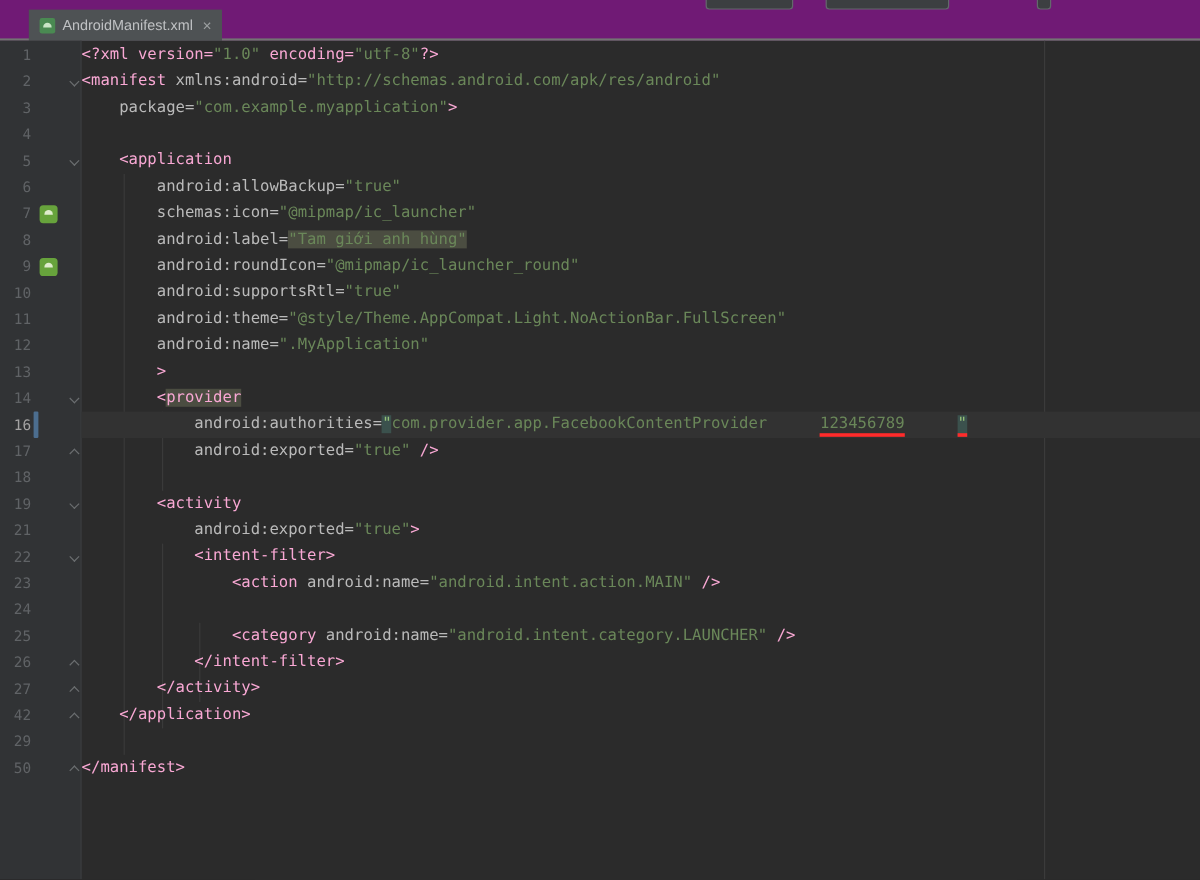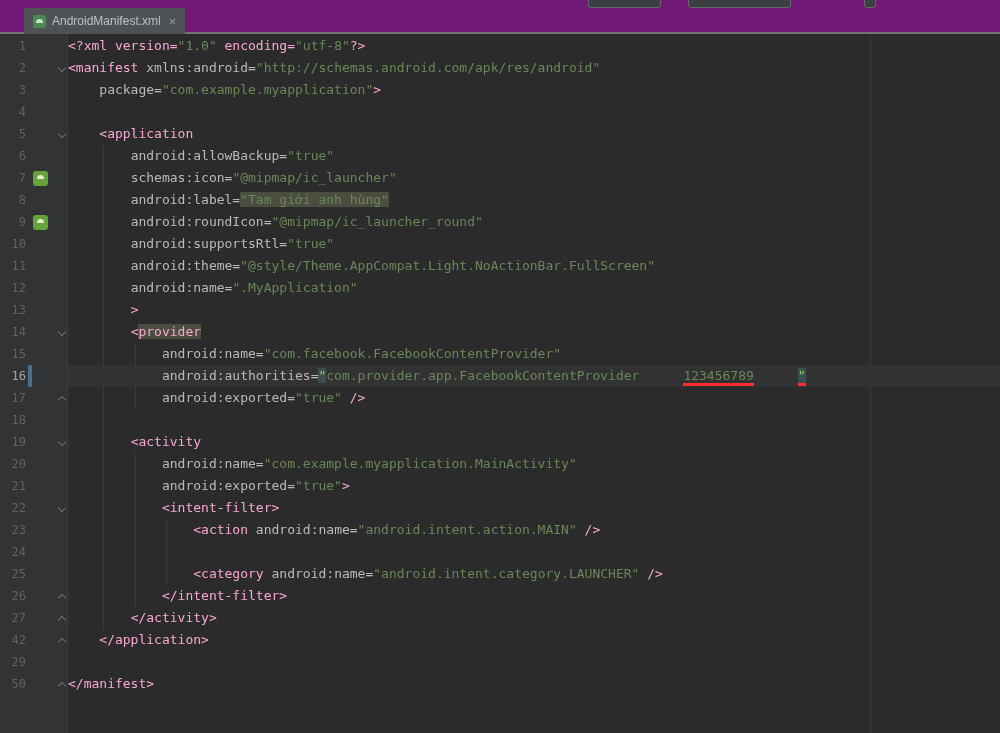--- a/index.html
+++ b/index.html
@@ -157,26 +157,20 @@
           </div>
           <div class="code"><span class="pln">        </span><span class="tag">&gt;</span></div>
         </div>
         <div class="row">
           <div class="gut">
             <span class="ln">14</span>
             <span class="fold fold-open"></span>
           </div>
           <div class="code"><span class="pln">        </span><span class="tag">&lt;</span><span class="tag hl">provider</span></div>
         </div>
-        <div class="row">
-          <div class="gut">
-            <span class="ln">15</span>
-          </div>
-          <div class="code"><span class="pln">            </span><span class="attr">android:name=</span><span class="str">"com.facebook.FacebookContentProvider"</span></div>
-        </div>
         <div class="row caret">
           <div class="gut">
             <span class="vcs"></span>
             <span class="ln ln-active">16</span>
           </div>
           <div class="code"><span class="pln">            </span><span class="attr">android:authorities=</span><span class="str qhl">"</span><span class="str">com.provider.app.FacebookContentProvider</span><span class="str err">123456789</span><span class="str qhl err">"</span></div>
         </div>
         <div class="row">
           <div class="gut">
             <span class="ln">17</span>
@@ -192,26 +186,20 @@
         </div>
         <div class="row">
           <div class="gut">
             <span class="ln">19</span>
             <span class="fold fold-open"></span>
           </div>
           <div class="code"><span class="pln">        </span><span class="tag">&lt;activity</span></div>
         </div>
         <div class="row">
           <div class="gut">
-            <span class="ln">20</span>
-          </div>
-          <div class="code"><span class="pln">            </span><span class="attr">android:name=</span><span class="str">"com.example.myapplication.MainActivity"</span></div>
-        </div>
-        <div class="row">
-          <div class="gut">
             <span class="ln">21</span>
           </div>
           <div class="code"><span class="pln">            </span><span class="attr">android:exported=</span><span class="str">"true"</span><span class="tag">&gt;</span></div>
         </div>
         <div class="row">
           <div class="gut">
             <span class="ln">22</span>
             <span class="fold fold-open"></span>
           </div>
           <div class="code"><span class="pln">            </span><span class="tag">&lt;intent-filter&gt;</span></div>

